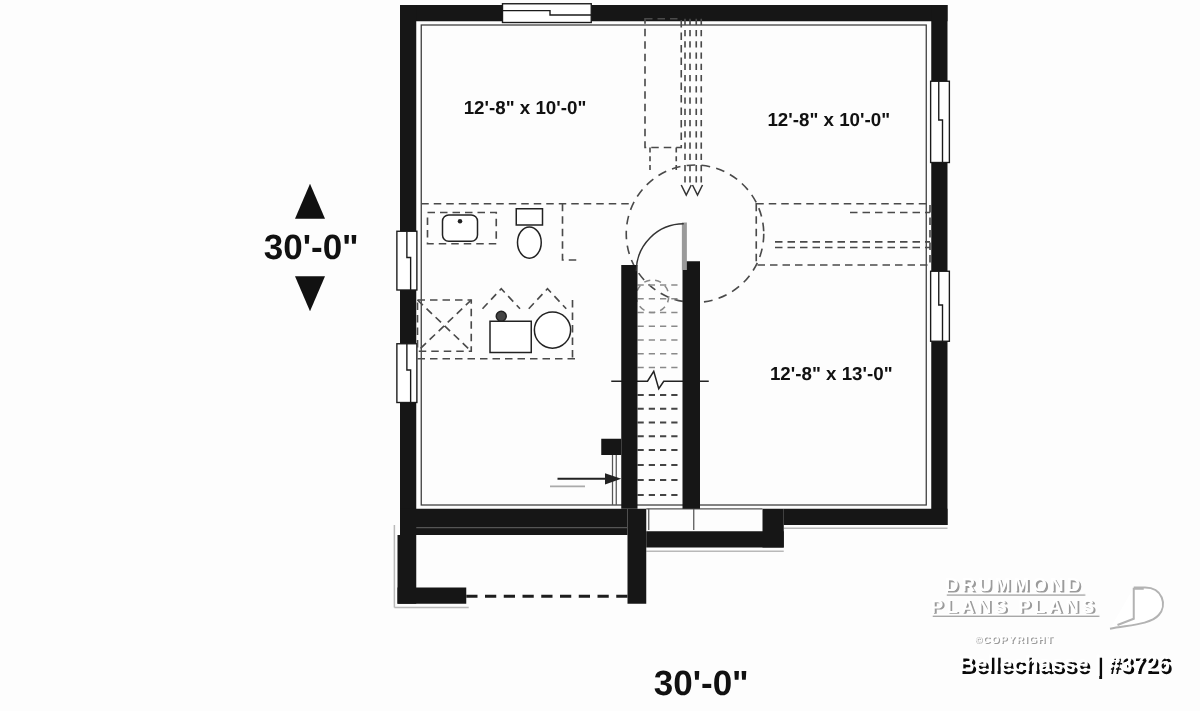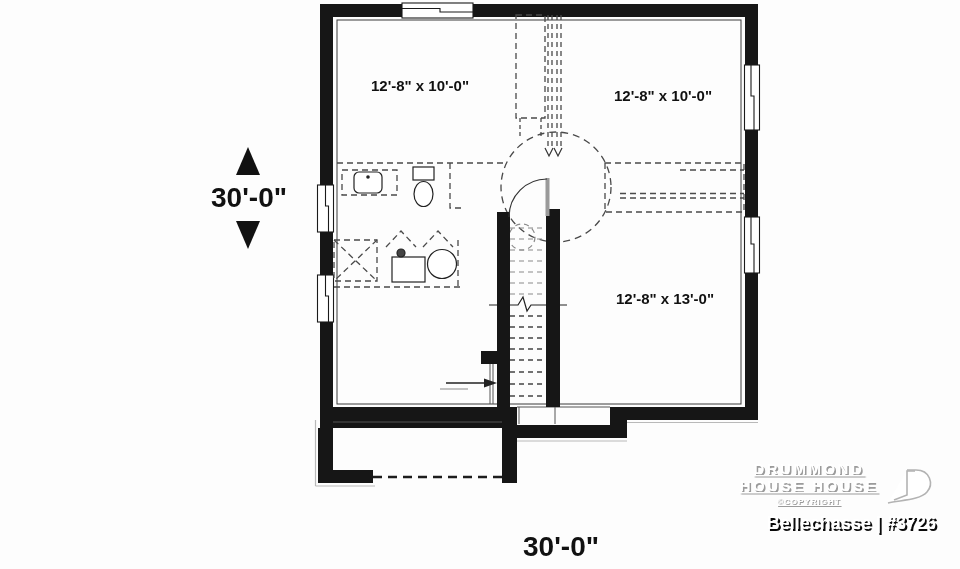--- a/index.html
+++ b/index.html
@@ -8,21 +8,21 @@
     background:#fdfdfd; font-family:"Liberation Sans", sans-serif;
   }
   .plan-svg { position:absolute; left:0; top:0; }
   .dim-text { font-family:"Liberation Sans", sans-serif; font-weight:bold; font-size:28px; fill:#111; }
   .room-text { font-family:"Liberation Sans", sans-serif; font-weight:bold; font-size:15px; fill:#111; }
   .logo-block { position:absolute; top:460px; right:24px; width:200px; text-align:right; }
   .logo-row { display:flex; justify-content:flex-end; align-items:flex-start; gap:6px; }
   .logo-name { color:#ffffff; text-shadow:1.5px 1.5px 0 #9b9b9b; font-weight:700;
                font-size:15px; letter-spacing:2.5px; line-height:1.15; text-align:center;text-decoration:underline; }
   .logo-copy { color:#ffffff; text-shadow:1px 1px 0 #9b9b9b; font-weight:700;
-               font-size:8px; letter-spacing:1px; margin-top:2px; text-align:center;text-decoration:underline; }
+               font-size:8px; letter-spacing:1px; margin-top:12px; text-align:center; }
   .logo-mark { margin-top:2px; }
   .plan-title { margin-top:5px; color:#ffffff; text-shadow:2px 2px 0 #0a0a0a;
                 font-weight:700; font-size:18px; white-space:nowrap; }
 </style>
 </head>
 <body>
 
 <div class="canvas">
 
   <svg class="plan-svg" width="960" height="569" viewBox="0 0 960 569">
@@ -165,21 +165,21 @@
       <text x="249" y="207" class="dim-text" text-anchor="middle">30'-0"</text>
       <polygon points="236,221 260,221 248,249" fill="#111"></polygon>
     </g>
     <text x="561" y="556" class="dim-text" text-anchor="middle">30'-0"</text>
   </svg>
 
   <div class="logo-block">
     <div class="logo-row">
       <div>
         <div class="logo-name">DRUMMOND</div>
-        <div class="logo-name">HOUSE HOUSE</div>
+        <div class="logo-name">PLANS PLANS</div>
         <div class="logo-copy">©COPYRIGHT</div>
       </div>
       <svg class="logo-mark" width="52" height="46" viewBox="0 0 52 46">
         <path d="M4,41 C18,38 36,38 43,30 C50,22 46,8 32,8 L23,8" fill="#ffffff" stroke="#b3b3b3" stroke-width="1.6"></path>
         <path d="M10,38 L23,33 L23,9 L31,9" fill="#ffffff" stroke="#b3b3b3" stroke-width="1.6"></path>
       </svg>
     </div>
     <div class="plan-title">Bellechasse | #3726</div>
   </div>
 

